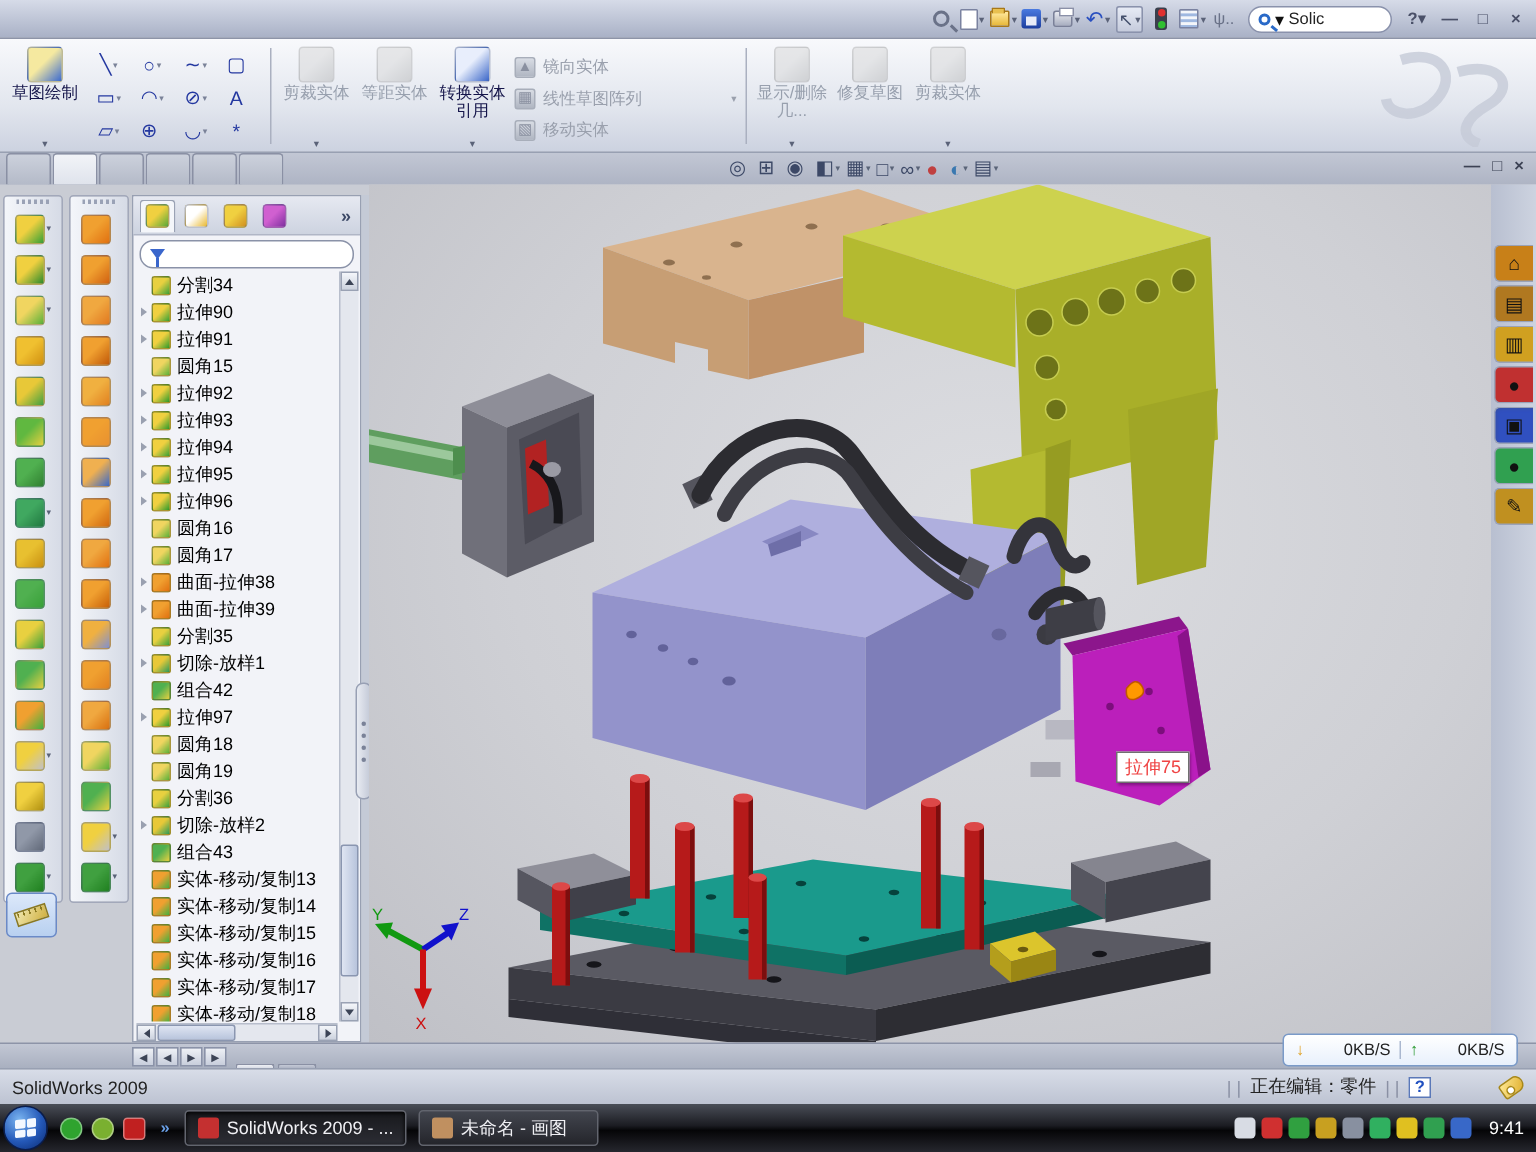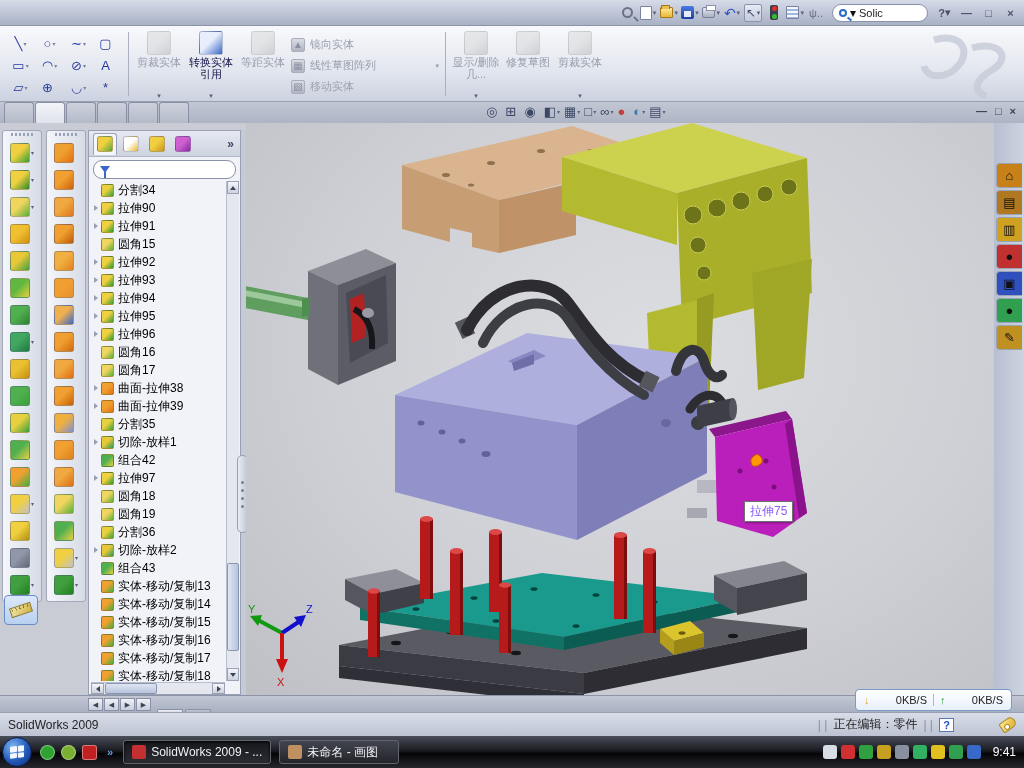--- a/index.html
+++ b/index.html
@@ -99,21 +99,21 @@
 .tri.up{border-left:3px solid transparent;border-right:3px solid transparent;border-bottom:4px solid #3c4456}
 .tri.down{border-left:3px solid transparent;border-right:3px solid transparent;border-top:4px solid #3c4456}
 .tri.left{border-top:3px solid transparent;border-bottom:3px solid transparent;border-right:4px solid #3c4456}
 .tri.right{border-top:3px solid transparent;border-bottom:3px solid transparent;border-left:4px solid #3c4456}
 .splitter{position:absolute;left:241px;top:130px;width:5px;height:565px;background:#c4cad6}
 .split-handle{position:absolute;left:237px;top:455px;width:11px;height:78px;background:linear-gradient(90deg,#e8ebf2,#c2c8d6);border:1px solid #98a0b4;border-radius:5px;display:flex;flex-direction:column;align-items:center;justify-content:center;gap:5px}
 .split-handle i{width:3px;height:3px;border-radius:50%;background:#7a8298}
 
 .viewport{position:absolute;left:246px;top:123px;width:748px;height:572px;background:radial-gradient(ellipse at 55% 40%,#dcdde1 0%,#cfd0d5 55%,#bfc0c6 100%);overflow:hidden}
 .viewport svg{position:absolute;left:0;top:0}
-.vp-tooltip{position:absolute;left:498px;top:378px;background:#fff;border:1px solid #707070;box-shadow:1px 1px 2px rgba(0,0,0,.35);padding:1px 5px;font-size:12px;color:#8b5cf6}
+.vp-tooltip{position:absolute;left:498px;top:378px;background:#fff;border:1px solid #707070;box-shadow:1px 1px 2px rgba(0,0,0,.35);padding:1px 5px;font-size:12px;color:#ef4444}
 
 .taskpane{position:absolute;right:0;top:123px;width:30px;height:572px;background:linear-gradient(90deg,#b8bfd0,#cdd3e0)}
 .tp-item{width:26px;height:25px;margin:2px 0 2px 2px;border:1px solid #9aa2b6;border-right:none;border-radius:4px 0 0 4px;background:linear-gradient(#f0f2f7,#d4d9e4);display:flex;align-items:center;justify-content:center}
 .tp-item:first-child{margin-top:40px}
 .tp-item.active{background:#fff;box-shadow:inset 1px 1px 2px rgba(60,80,140,.4)}
 .tp-item .g{font-size:13px;line-height:1}
 
 .bottombar{position:absolute;left:0;top:695px;width:1024px;height:17px;background:linear-gradient(#c2c7d4,#a9b0c0);border-top:1px solid #8d94a8;display:flex;align-items:flex-end}
 .nav-group{display:flex;gap:1px;margin:0 6px 1px 88px}
 .navbtn{width:15px;height:13px;background:linear-gradient(#eef1f6,#c8cedc);border:1px solid #8a92a8;display:flex;align-items:center;justify-content:center;gap:0}
@@ -212,20 +212,25 @@
           <span class="ddm">▾</span>
         </span>
       <span class="winbtn">—</span>
       <span class="winbtn">□</span>
       <span class="winbtn">×</span>
     </div>
   </div>
 
   <div class="cmdbar">
     <div style="display:flex">
+        <div class="cmd-lg k-sketch">
+    <div class="chip" style="background: linear-gradient(135deg, rgb(245, 233, 160) 45%, rgb(58, 106, 208));"></div>
+    <div class="lbl">草图绘制</div>
+    <div class="dd">▾</div>
+  </div>
       </div>
     <div class="cmd-grid">
         <span class="grid-cell k-line">
           <span>╲</span>
           <span class="dd">▾</span>
         </span>
         <span class="grid-cell k-circle">
           <span>○</span>
           <span class="dd">▾</span>
         </span>
@@ -270,29 +275,29 @@
           <span class="dd" style="visibility: hidden;">▾</span>
         </span>
       </div>
     <div class="vsep"></div>
     <div style="display:flex">
         <div class="cmd-lg disabled k-trim-entities">
     <div class="chip" style="background: linear-gradient(135deg, rgb(212, 216, 224) 45%, rgb(176, 182, 194));"></div>
     <div class="lbl">剪裁实体</div>
     <div class="dd">▾</div>
   </div>
+        <div class="cmd-lg disabled k-offset-entities">
+    <div class="chip" style="background: linear-gradient(135deg, rgb(212, 216, 224) 45%, rgb(176, 182, 194));"></div>
+    <div class="lbl">等距实体</div>
+    <div class="dd" style="visibility: hidden;">▾</div>
+  </div>
         <div class="cmd-lg k-convert-entities">
     <div class="chip" style="background: linear-gradient(135deg, rgb(232, 238, 252) 45%, rgb(58, 102, 200));"></div>
     <div class="lbl">转换实体引用</div>
     <div class="dd">▾</div>
-  </div>
-        <div class="cmd-lg disabled k-offset-entities">
-    <div class="chip" style="background: linear-gradient(135deg, rgb(212, 216, 224) 45%, rgb(176, 182, 194));"></div>
-    <div class="lbl">等距实体</div>
-    <div class="dd" style="visibility: hidden;">▾</div>
   </div>
       </div>
     <div class="cmd-stack">
         <div class="stack-item disabled k-mirror-entities">
     <span class="chip">▲</span>
     <span class="lblsmall">镜向实体</span>
     <span class="dd" style="visibility: hidden;">▾</span>
   </div>
         <div class="stack-item disabled k-linear-sketch-pattern">
     <span class="chip">▦</span>

